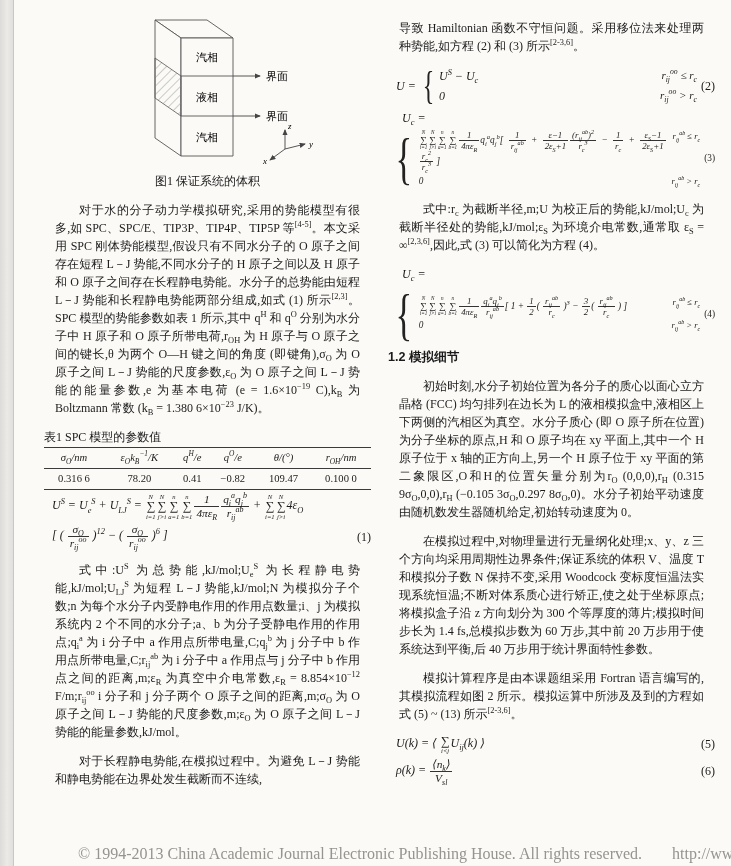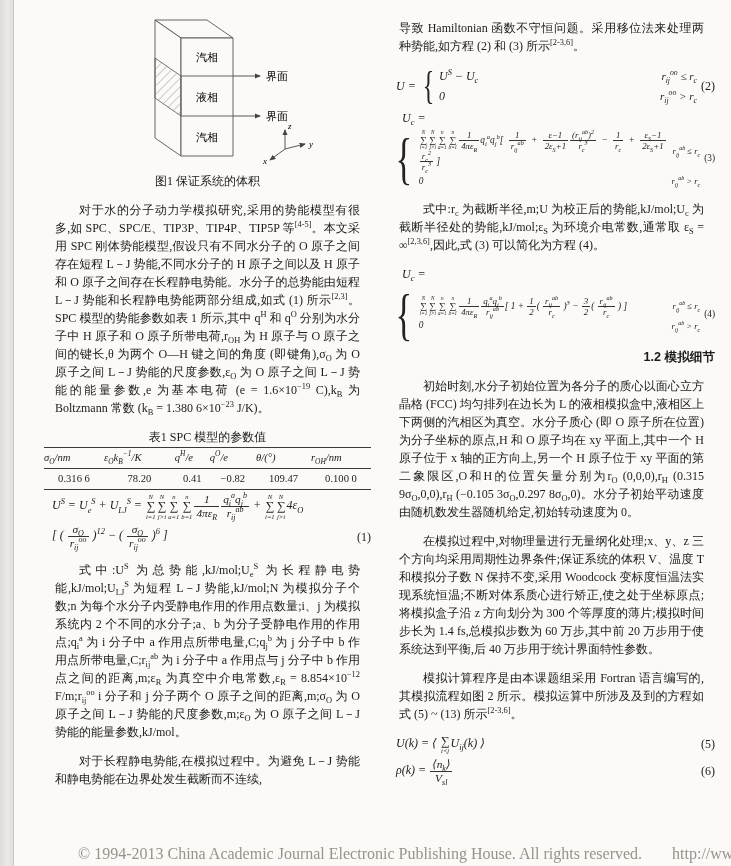--- a/index.html
+++ b/index.html
@@ -9,48 +9,48 @@
   .page{position:absolute;left:14px;top:0;width:717px;height:866px;background:#fbfaf7;overflow:hidden;}
   .columns{display:flex;gap:17px;padding:8px 16px 0 30px;}
   .col{width:331px;font-size:12px;line-height:1.5;text-align:justify;}
   p.para{margin:11px;text-indent:2em;}
   p.noindent{text-indent:0;}
   sup,sub{font-size:0.7em;line-height:0;}
   
   .fig{margin:0 0 1px 0;text-align:center;}
   .figcap{font-size:12px;text-align:center;margin:1px 0 4px 0;text-indent:0;}
   
-  .tbl-title{text-align:center;font-size:12px;margin:2px 0 1px 0;}
+  .tbl-title{text-align:left;font-size:12px;margin:2px 0 1px 0;}
   table.spc{width:100%;border-collapse:collapse;font-size:10.6px;margin-bottom:3px;}
-  table.spc th{font-weight:normal;font-style:italic;padding:2px 0;text-align:left;
+  table.spc th{font-weight:normal;font-style:italic;padding:2px 0;text-align:center;
     border-top:1.5px solid #3a3a3a;border-bottom:0.8px solid #3a3a3a;}
   table.spc td{padding:2px 0;text-align:center;border-bottom:1.5px solid #3a3a3a;}
   
   .eq{display:flex;align-items:center;margin:3px 0 3px 8px;font-style:italic;}
   .eq .eqno,.eqno{margin-left:auto;font-style:normal;padding-left:4px;white-space:nowrap;}
   .eq-label{margin:2px 0 0 14px;font-style:italic;}
   .math{font-style:italic;}
   .lhs{white-space:nowrap;margin-right:3px;}
   .cases{display:flex;align-items:center;flex:1;}
   .brace{font-size:40px;line-height:1;transform:scaleX(.6);font-style:normal;font-weight:300;color:#222;margin-right:1px;}
   .big .brace{font-size:58px;}
   .case-rows{display:flex;flex-direction:column;flex:1;gap:2px;}
-  .case-row{display:flex;align-items:center;justify-content:space-between;gap:6px;}
+  .case-row{display:flex;align-items:flex-start;justify-content:space-between;gap:6px;}
   .cond{font-size:0.92em;white-space:nowrap;}
   .eq-small{font-size:9.3px;margin-left:2px;}
   m-f{display:inline-flex;flex-direction:column;text-align:center;vertical-align:middle;
     margin:0 1px;line-height:1.15;font-size:0.95em;}
   m-f>b{font-weight:normal;border-bottom:0.8px solid #333;padding:0 2px;}
   m-f>i{padding:0 2px;}
   m-s{display:inline-flex;flex-direction:column;align-items:center;vertical-align:middle;line-height:1;margin:0 1px;}
   m-s>i{font-size:0.55em;line-height:1.15;}
   m-s>b{font-weight:normal;font-size:1.02em;line-height:1;}
   
   .h2{font-family:"Liberation Sans","DejaVu Sans",sans-serif;font-weight:700;font-size:12.6px;
-    margin:4px 0 2px 0;text-align:right;}
+    margin:4px 0 2px 0;text-align:left;}
   
   .footer{position:absolute;left:64px;bottom:3px;font-size:16px;color:#96948f;white-space:nowrap;}
   .footer .url{margin-left:26px;}
   svg text{font-family:"Liberation Serif","DejaVu Serif",serif;}
 </style>
 </head>
 <body>
 
 <div class="scan-strip"></div>
 

